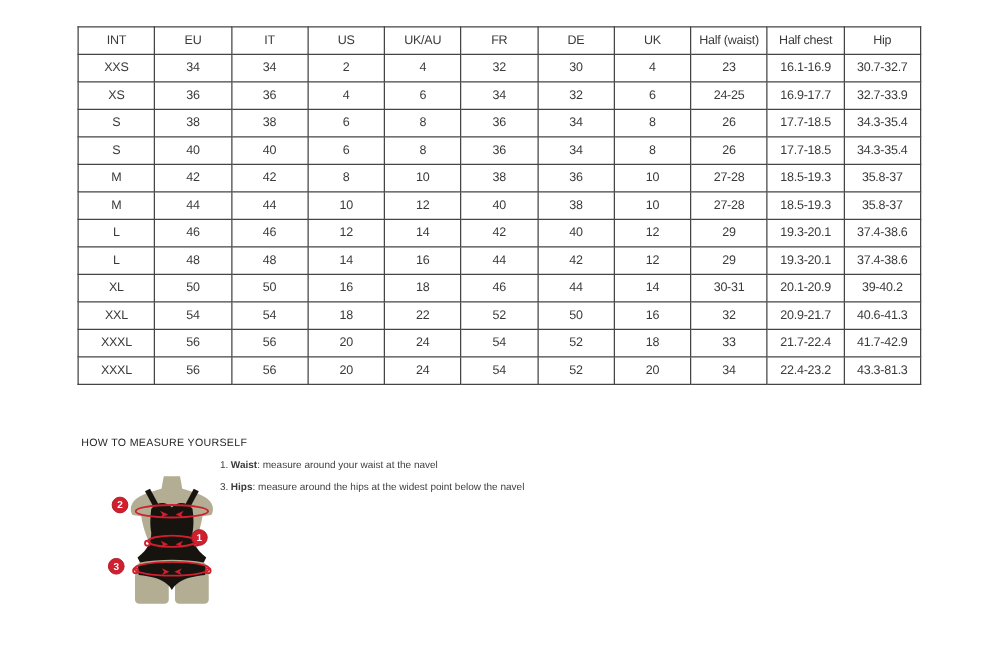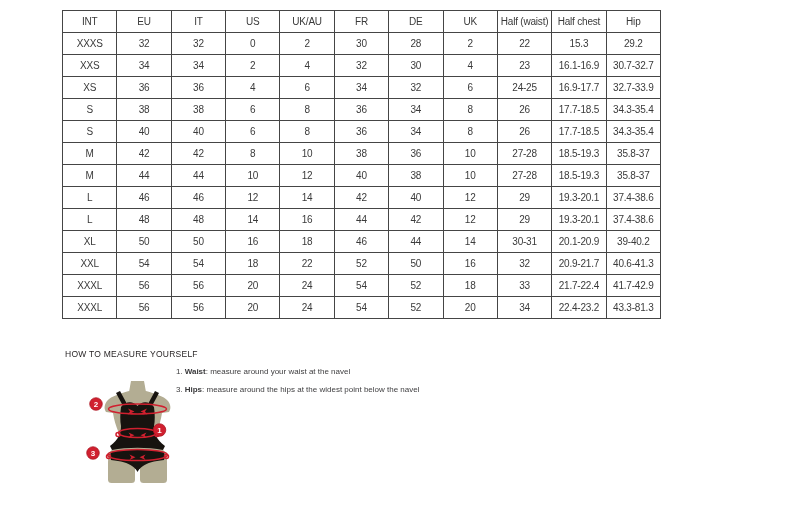--- a/index.html
+++ b/index.html
@@ -2,21 +2,21 @@
 <html><head>
 <meta charset="utf-8">
 <style>
   html,body{margin:0;padding:0}
   body{
     width:798px;height:519px;position:relative;overflow:hidden;
     background:#ffffff;font-family:"Liberation Sans",sans-serif;
   }
   
   .size-table{
-    position:absolute;left:62px;top:10px;width:599px;
+    position:absolute;left:62px;top:21px;width:675px;
     border-collapse:collapse;table-layout:fixed;
     border:1px solid #3f3f3f;
   }
   .size-table th,.size-table td{
     border:1px solid #454545;
     height:21px;padding:0;
     text-align:center;vertical-align:middle;
     font-size:10px;font-weight:normal;letter-spacing:-0.2px;
     color:#3a3a3a;white-space:nowrap;overflow:hidden;
   }
@@ -49,33 +49,20 @@
         <th>FR</th>
         <th>DE</th>
         <th>UK</th>
         <th>Half (waist)</th>
         <th>Half chest</th>
         <th>Hip</th>
       </tr>
     </thead>
     <tbody>
       <tr>
-        <td>XXXS</td>
-        <td>32</td>
-        <td>32</td>
-        <td>0</td>
-        <td>2</td>
-        <td>30</td>
-        <td>28</td>
-        <td>2</td>
-        <td>22</td>
-        <td>15.3</td>
-        <td>29.2</td>
-      </tr>
-      <tr>
         <td>XXS</td>
         <td>34</td>
         <td>34</td>
         <td>2</td>
         <td>4</td>
         <td>32</td>
         <td>30</td>
         <td>4</td>
         <td>23</td>
         <td>16.1-16.9</td>

